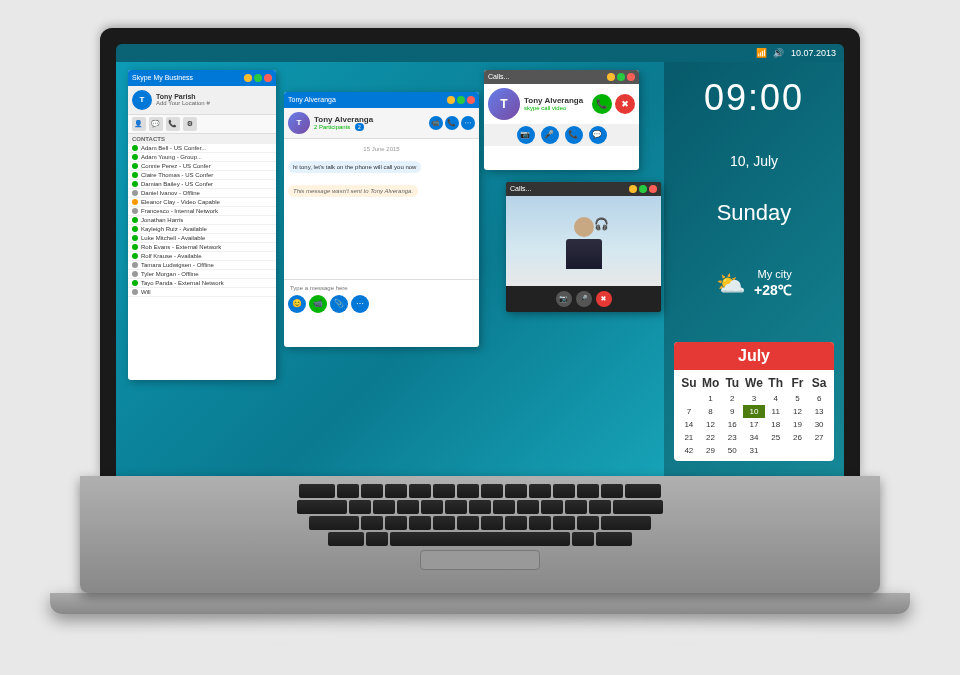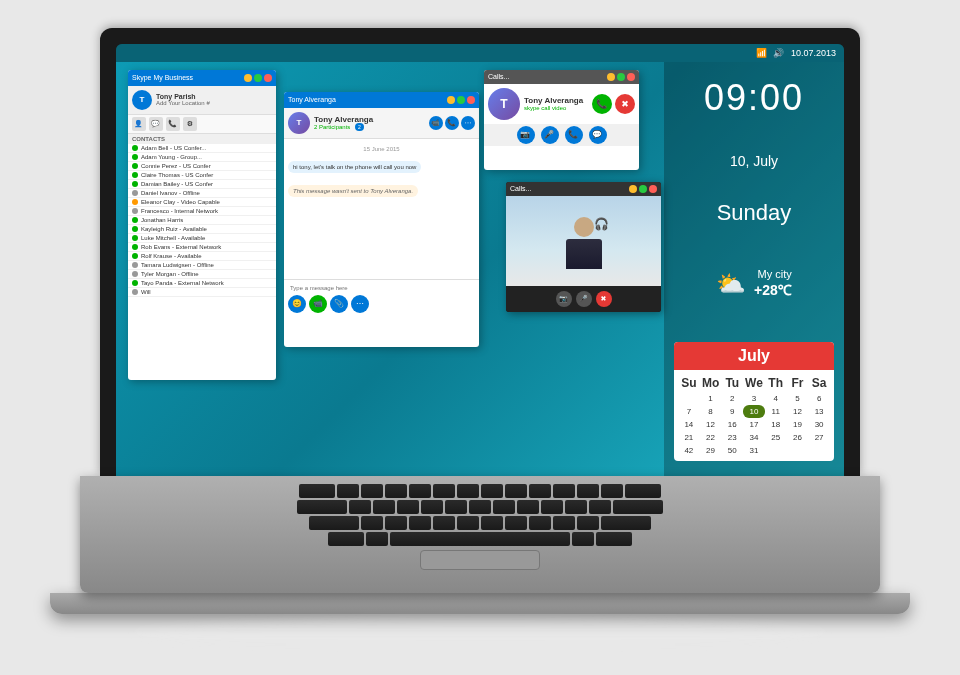--- a/index.html
+++ b/index.html
@@ -168,21 +168,21 @@
 
     .cal-day {
       font-size: 8px;
       color: #333;
       padding: 2px 1px;
     }
 
     .cal-day.today {
       background: #4d7c0f;
       color: white;
-      border-radius: 6px;
+      border-radius: 0;
     }
 
     .cal-day.empty {
       color: transparent;
     }
 
     
     .skype-contacts {
       position: absolute;
       left: 12px;

